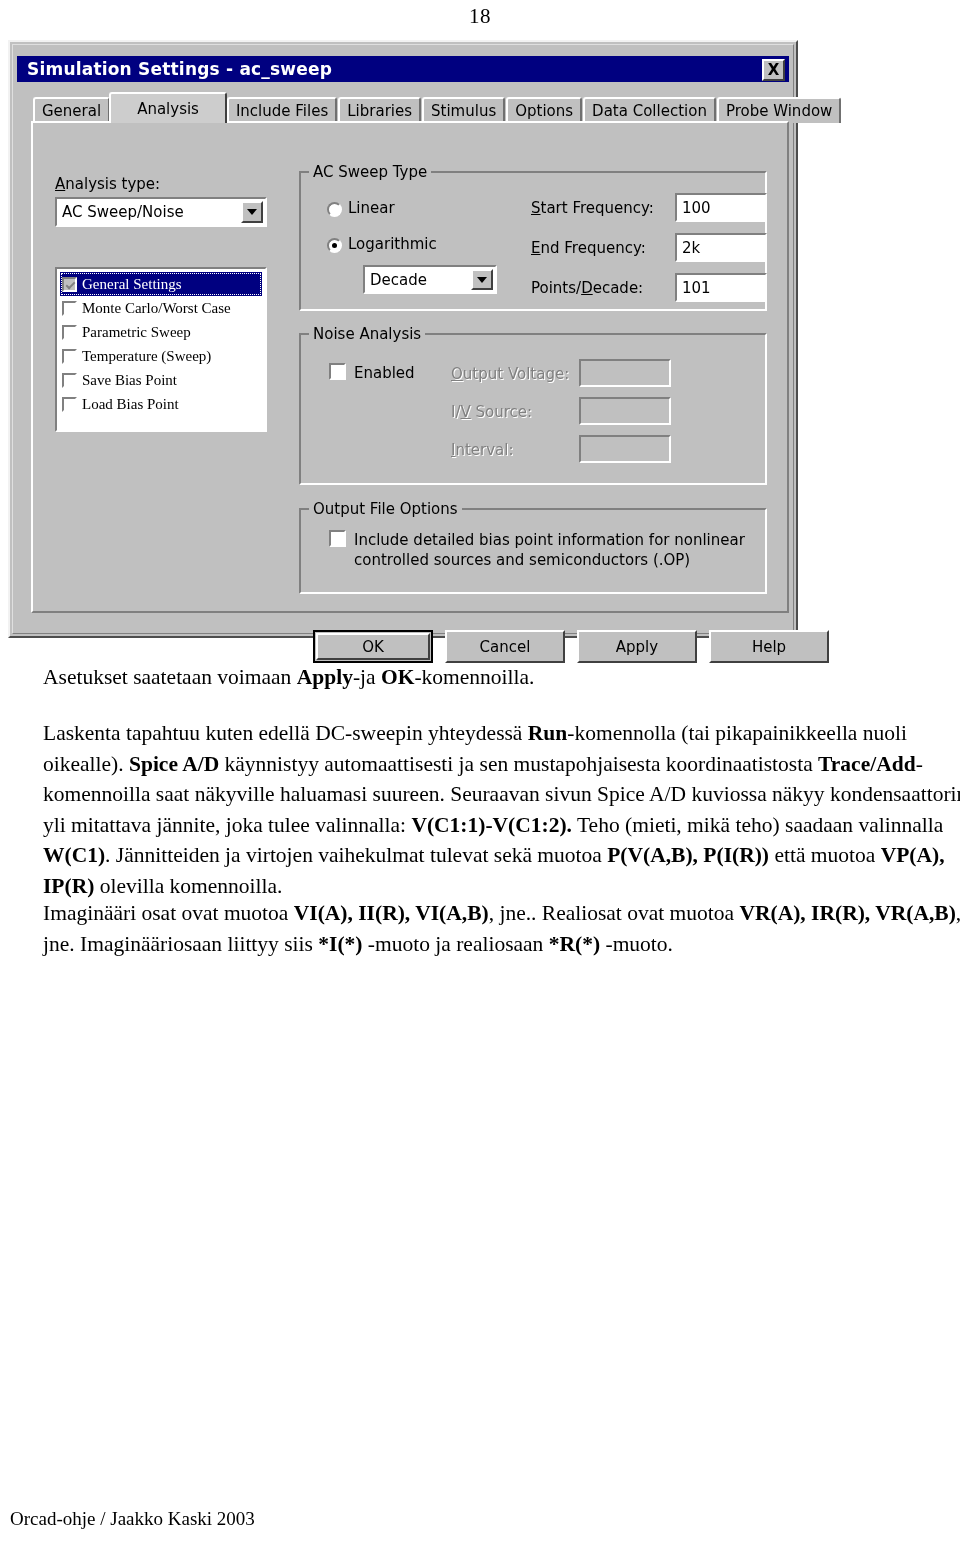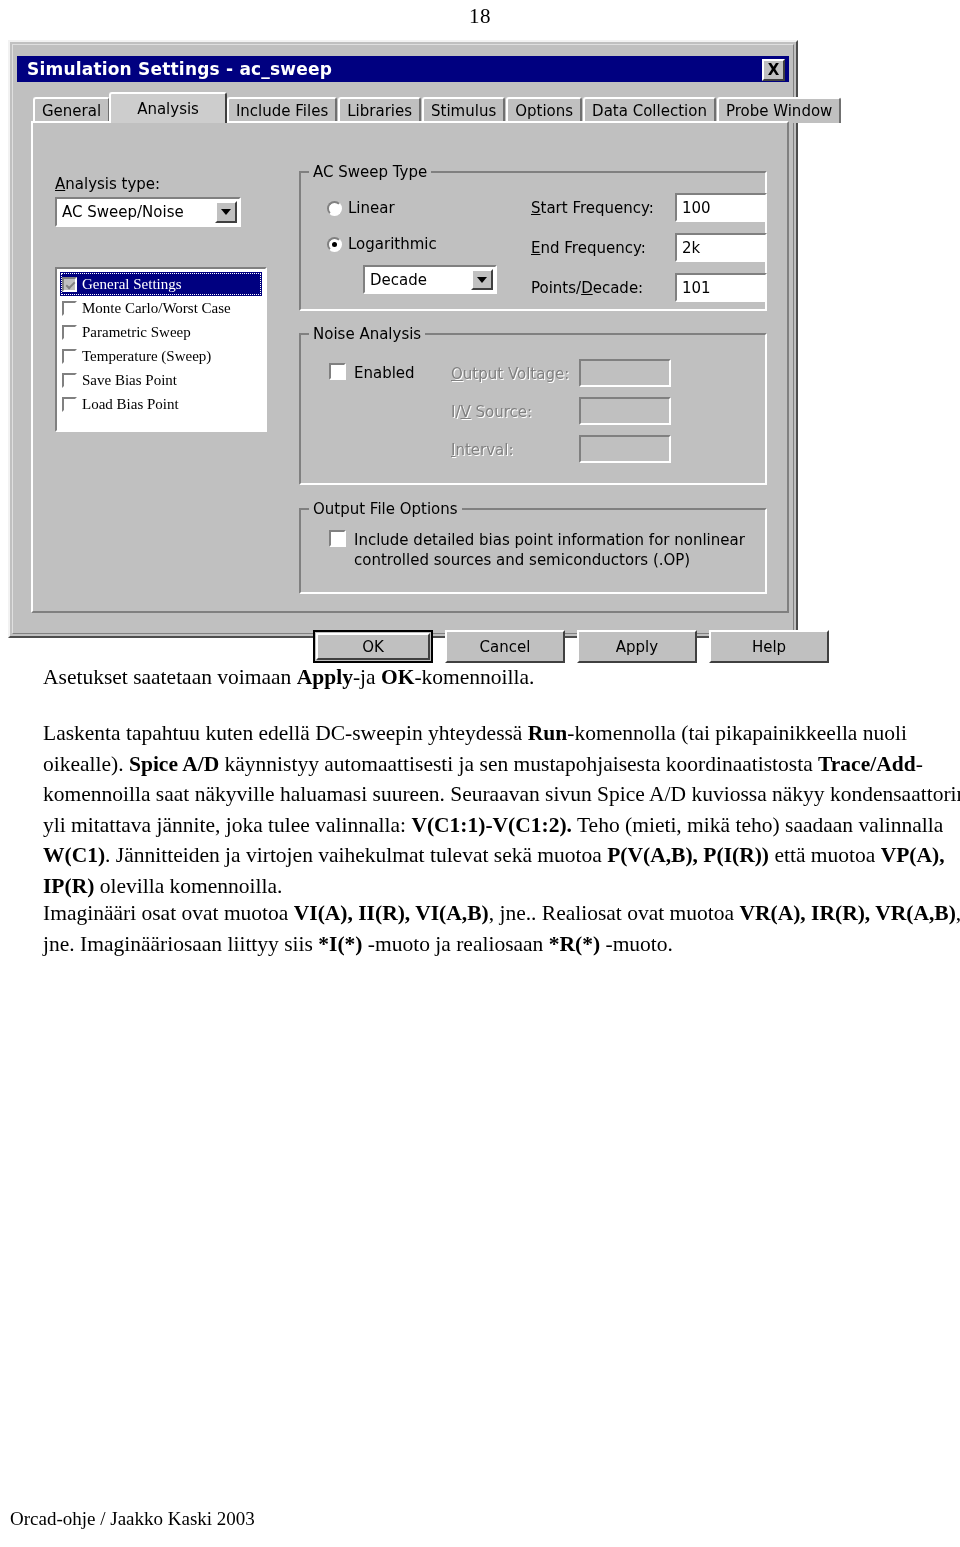--- a/index.html
+++ b/index.html
@@ -267,21 +267,21 @@
     font-family: "DejaVu Sans", "Liberation Sans", sans-serif;
     font-size: 15px;
     color: #000;
     white-space: nowrap;
   }
 
   
   .radio-wrap {
     position: absolute;
     display: flex;
-    align-items: center;
+    align-items: flex-end;
   }
   .radio {
     width: 15px; height: 15px;
     border-radius: 50%;
     background: #ffffff;
     border: 2px solid;
     border-color: #808080 #ffffff #ffffff #808080;
     box-sizing: border-box;
     margin-right: 6px;
     flex: 0 0 auto;
@@ -427,21 +427,21 @@
       <div class="tab">Libraries</div>
       <div class="tab">Stimulus</div>
       <div class="tab">Options</div>
       <div class="tab">Data Collection</div>
       <div class="tab">Probe Window</div>
     </div>
 
     <div class="tabbody">
 
       <div class="lbl" style="left:22px; top:52px;"><u>A</u>nalysis type:</div>
-      <div class="combo" style="left:22px; top:74px; width:186px; height:30px;">
+      <div class="combo" style="left:22px; top:74px; width:212px; height:30px;">
         <span class="val">AC Sweep/Noise</span>
         <div class="arrowbtn">
             <span class="arrow-down"></span>
           </div>
       </div>
 
       <div class="lbl" style="left:22px; top:122px;margin-top:36px;"><u>O</u>ptions:</div>
       <div class="listbox" style="left:22px; top:144px; width:212px; height:165px;">
         <div class="lrow sel">
           <span class="cbx checked-dis"></span>

